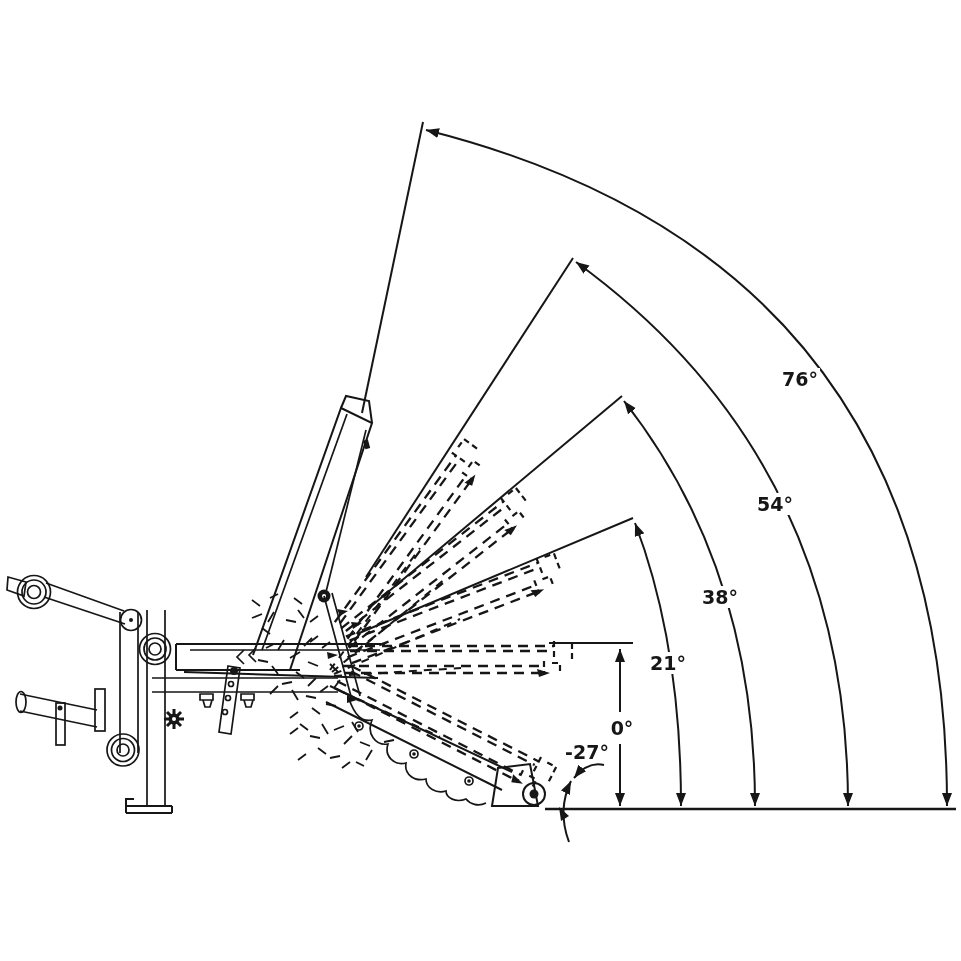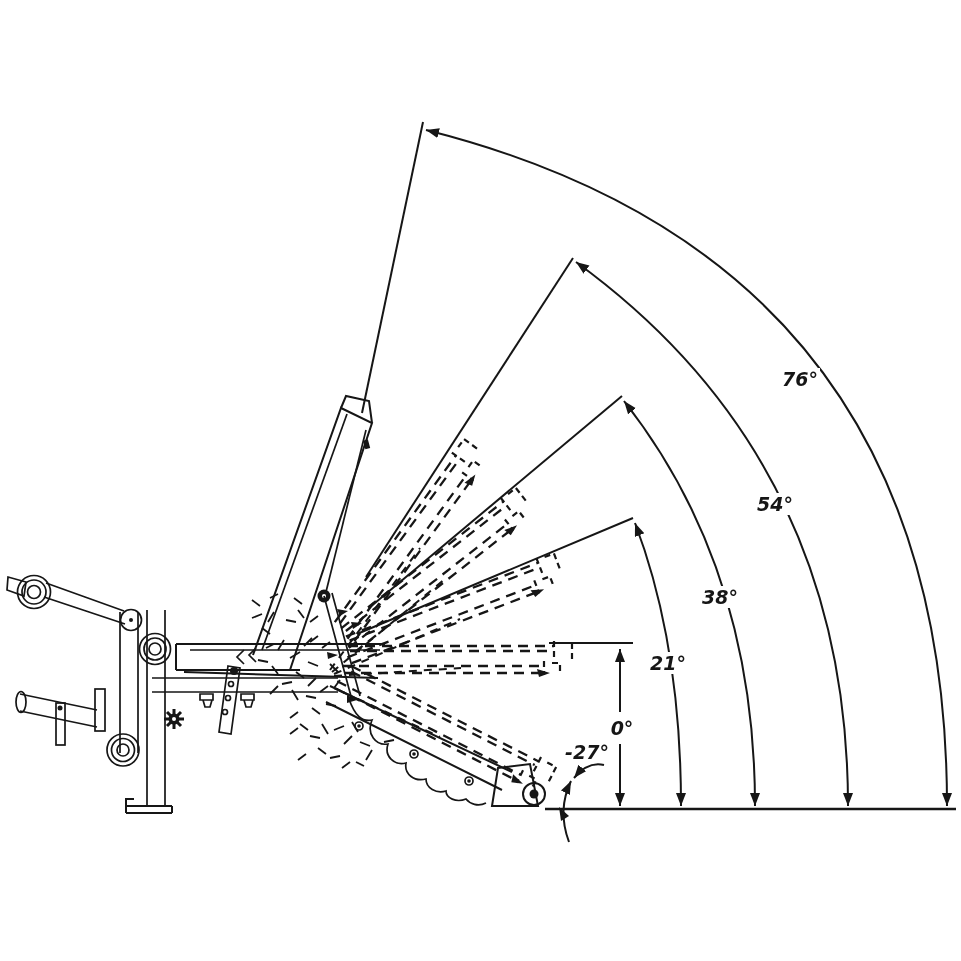--- a/index.html
+++ b/index.html
@@ -1,17 +1,17 @@
 <!DOCTYPE html>
 <html><head>
 <meta charset="utf-8">
 <style>
   html,body{margin:0;padding:0;background:#fff;}
   .canvas{position:relative;width:961px;height:961px;background:#ffffff;overflow:hidden;
-          font-family:"DejaVu Sans","Liberation Sans",sans-serif;font-style:italic;}
+          font-family:"DejaVu Sans","Liberation Sans",sans-serif;}
   svg{position:absolute;left:0;top:0;}
   .ink{stroke:#161616;fill:none;}
   .thin{stroke-width:1.7;}
   .med{stroke-width:2;}
   .bold{stroke-width:2.3;}
   .pad-dash{stroke:#161616;fill:none;stroke-width:2.3;stroke-dasharray:10 7;}
   .brk{stroke:#161616;fill:none;stroke-width:2.2;stroke-dasharray:6 4;}
   .strut-dash{stroke:#161616;fill:none;stroke-width:2;stroke-dasharray:8 7;}
   .fill-ink{fill:#161616;stroke:none;}
   .lbl{font-family:"DejaVu Sans","Liberation Sans",sans-serif;font-weight:bold;font-size:19px;

